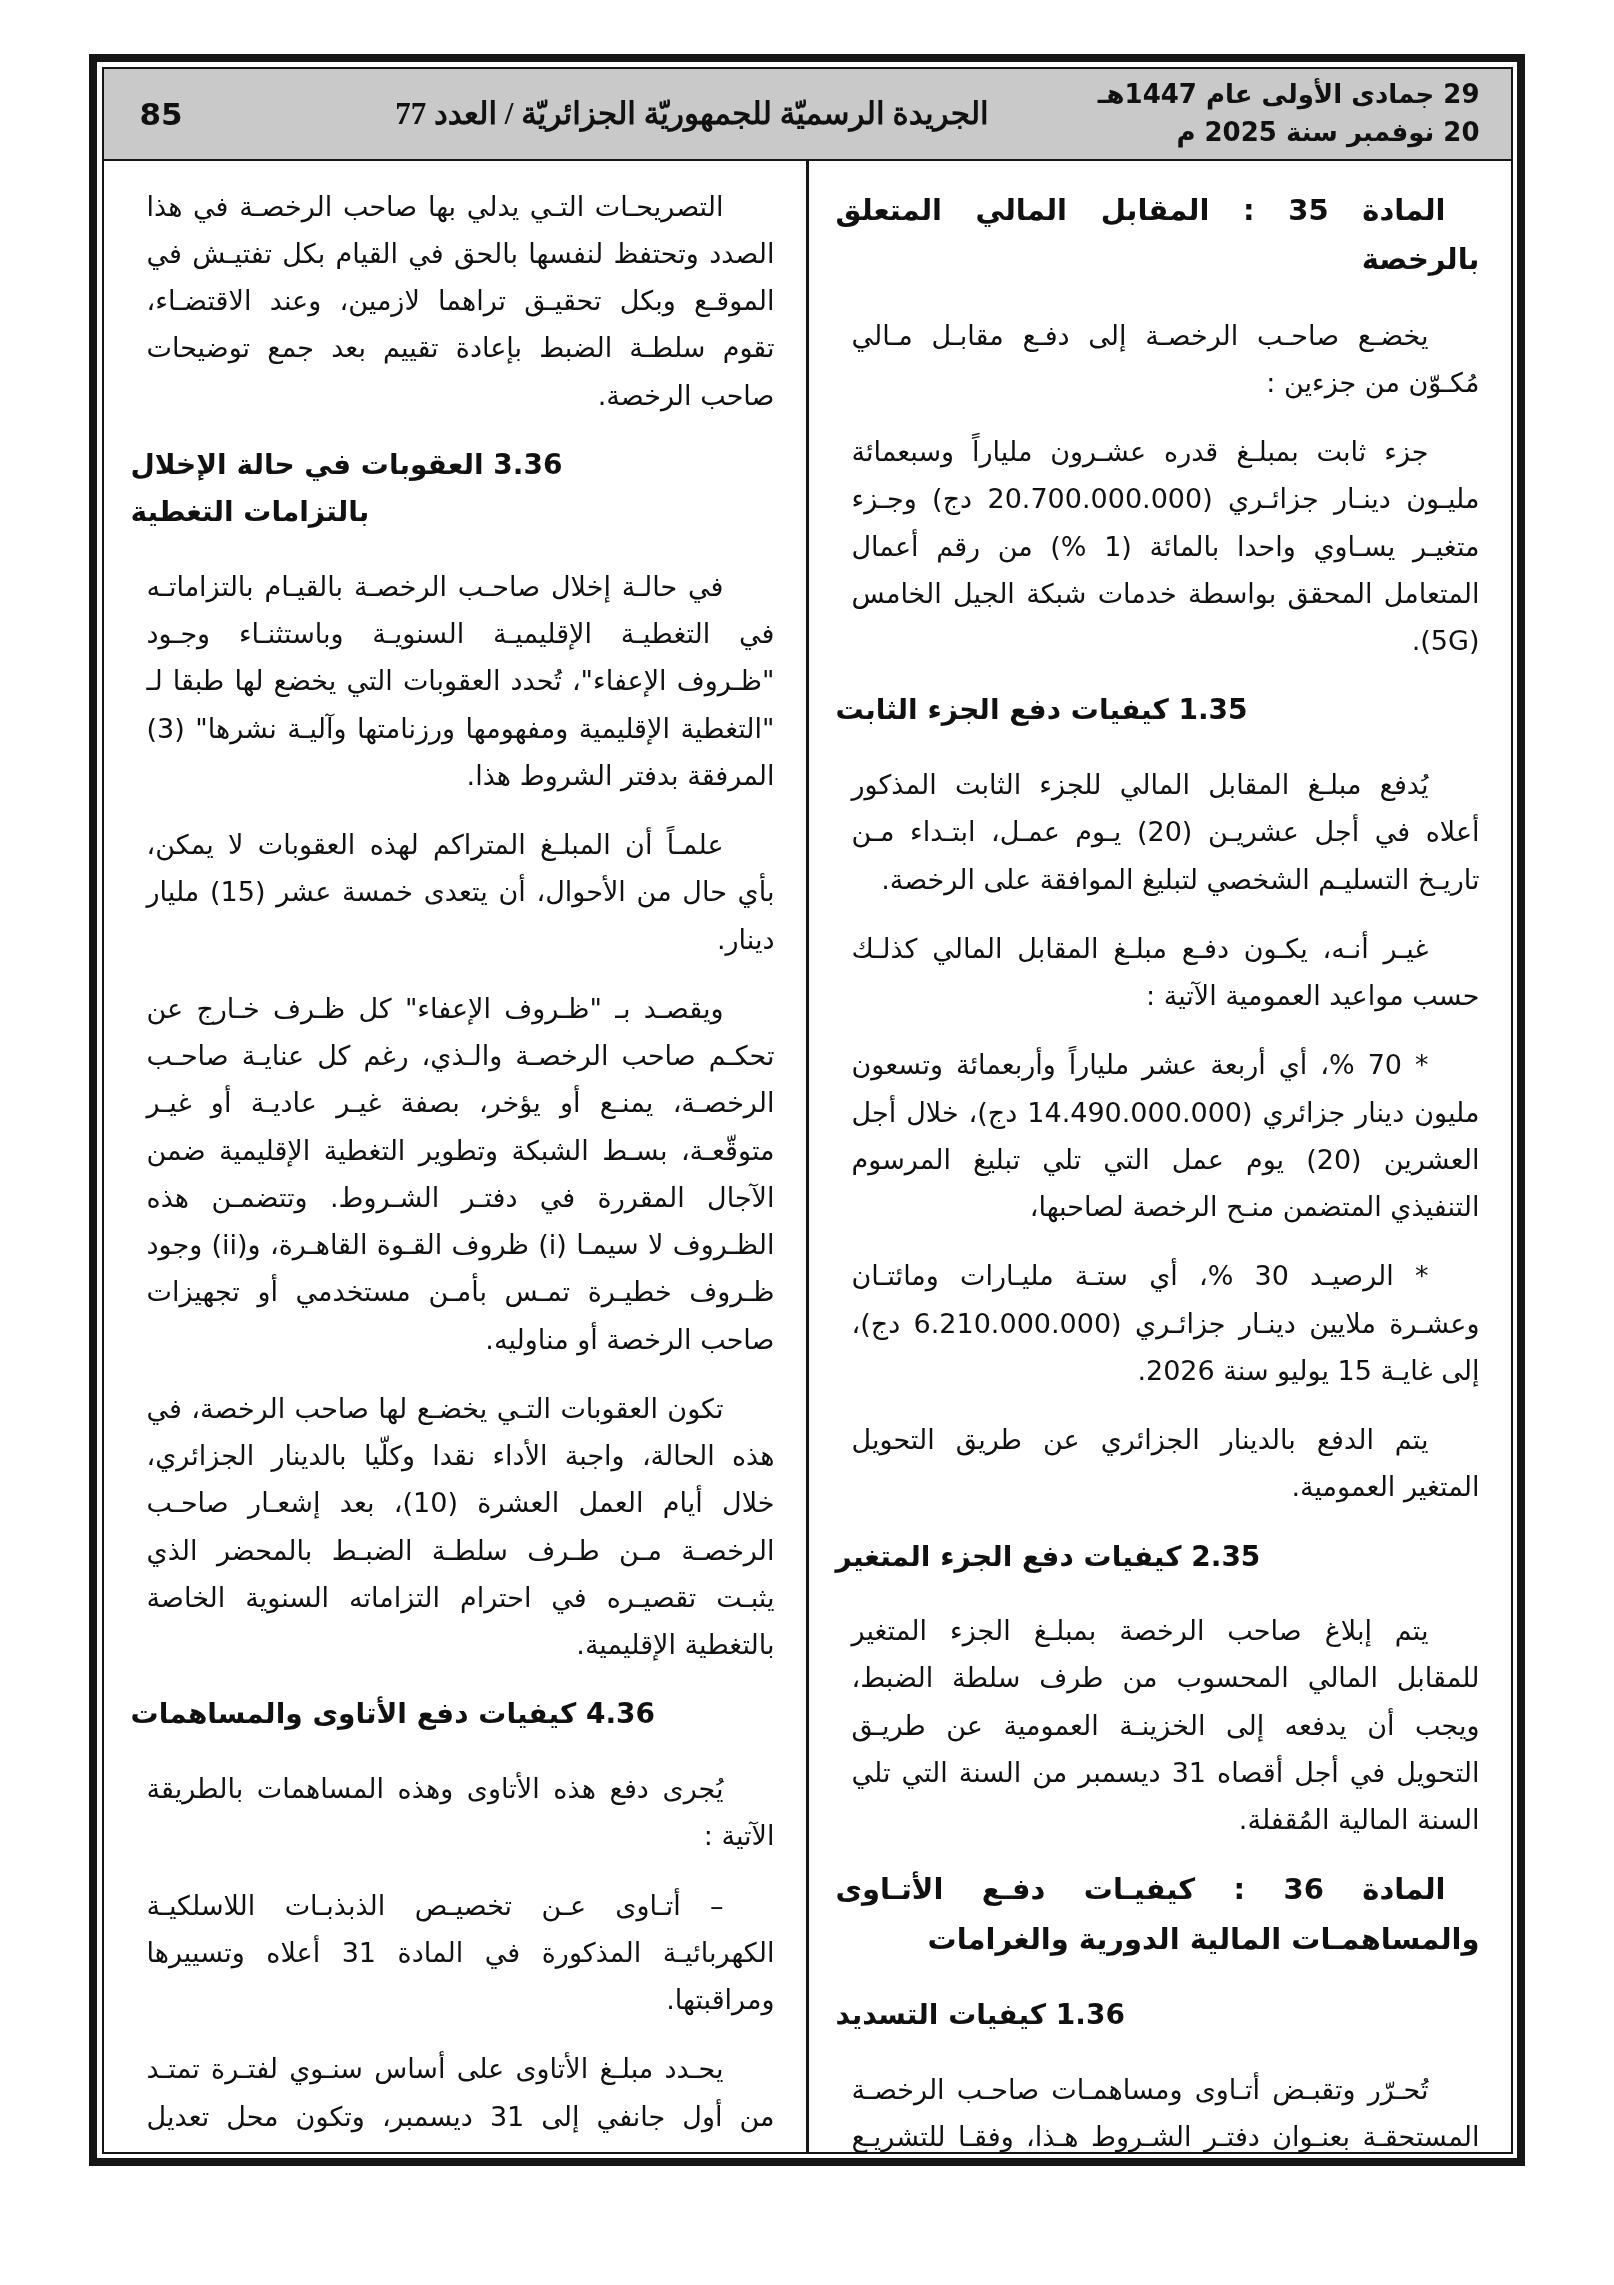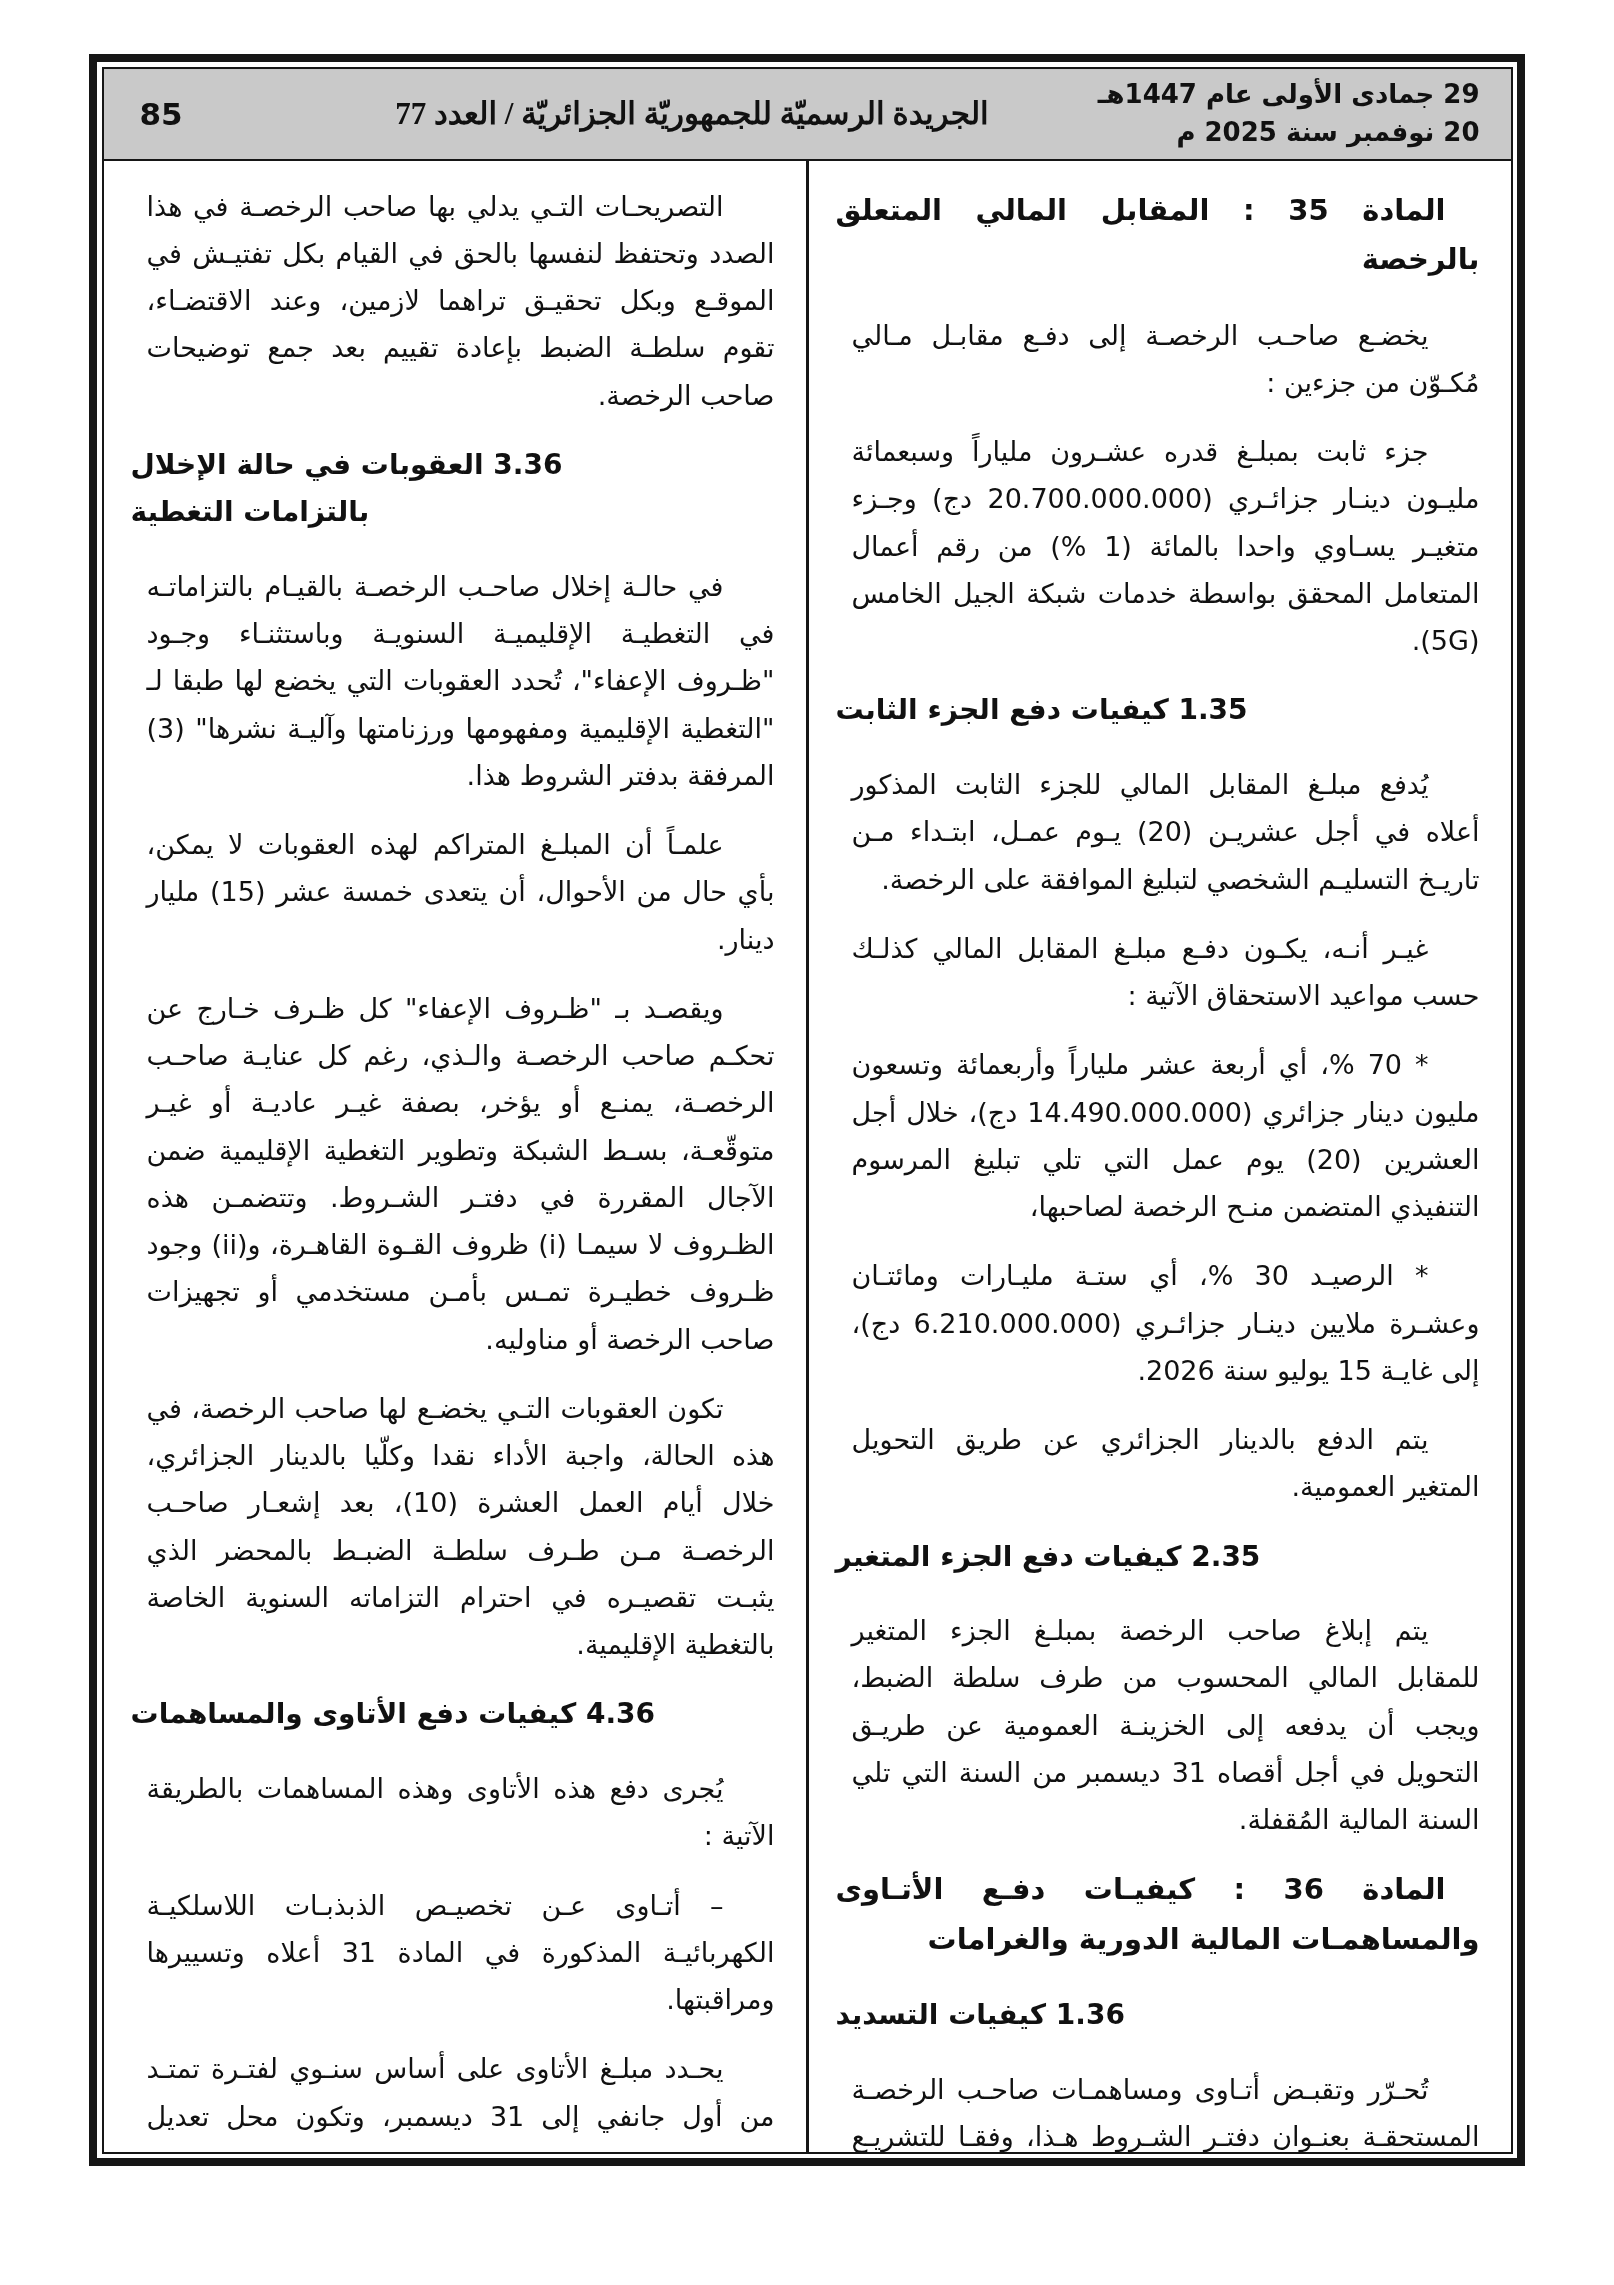--- a/index.html
+++ b/index.html
@@ -126,21 +126,21 @@
         <div class="page-number">85</div>
       </div>
 
       <div class="body-area">
         <div class="col col-right" id="col-right">
             <p class="h-article">المادة 35 : المقابل المالي المتعلق بالرخصة</p>
             <p class="para">يخضـع صاحـب الرخصـة إلى دفـع مقابـل مـالي مُكـوّن من جزءين :</p>
             <p class="para">جزء ثابت بمبلـغ قدره عشـرون ملياراً وسبعمائة مليـون دينـار جزائـري (20.700.000.000 دج) وجـزء متغيـر يسـاوي واحدا بالمائة (1 %) من رقم أعمال المتعامل المحقق بواسطة خدمات شبكة الجيل الخامس (5G).</p>
             <p class="h-sub">1.35 كيفيات دفع الجزء الثابت</p>
             <p class="para">يُدفع مبلـغ المقابل المالي للجزء الثابت المذكور أعلاه في أجل عشريـن (20) يـوم عمـل، ابتـداء مـن تاريـخ التسليـم الشخصي لتبليغ الموافقة على الرخصة.</p>
-            <p class="para">غيـر أنـه، يكـون دفـع مبلـغ المقابل المالي كذلـك حسب مواعيد الاستحقاق الآتية :</p>
+            <p class="para">غيـر أنـه، يكـون دفـع مبلـغ المقابل المالي كذلـك حسب مواعيد العمومية الآتية :</p>
             <p class="para">* 70 %، أي أربعة عشر ملياراً وأربعمائة وتسعون مليون دينار جزائري (14.490.000.000 دج)، خلال أجل العشرين (20) يوم عمل التي تلي تبليغ المرسوم التنفيذي المتضمن منـح الرخصة لصاحبها،</p>
             <p class="para">* الرصيـد 30 %، أي ستـة مليـارات ومائتـان وعشـرة ملايين دينـار جزائـري (6.210.000.000 دج)، إلى غايـة 15 يوليو سنة 2026.</p>
             <p class="para">يتم الدفع بالدينار الجزائري عن طريق التحويل المتغير العمومية.</p>
             <p class="h-sub">2.35 كيفيات دفع الجزء المتغير</p>
             <p class="para">يتم إبلاغ صاحب الرخصة بمبلـغ الجزء المتغير للمقابل المالي المحسوب من طرف سلطة الضبط، ويجب أن يدفعه إلى الخزينـة العمومية عن طريـق التحويل في أجل أقصاه 31 ديسمبر من السنة التي تلي السنة المالية المُقفلة.</p>
             <p class="h-article">المادة 36 : كيفيـات دفـع الأتـاوى والمساهمـات المالية الدورية والغرامات</p>
             <p class="h-sub">1.36 كيفيات التسديد</p>
             <p class="para">تُحـرّر وتقبـض أتـاوى ومساهمـات صاحـب الرخصـة المستحقـة بعنـوان دفتـر الشـروط هـذا، وفقـا للتشريـع والتنظيم المعمول بهما.</p>
           </div>
         <div class="col col-left" id="col-left">

